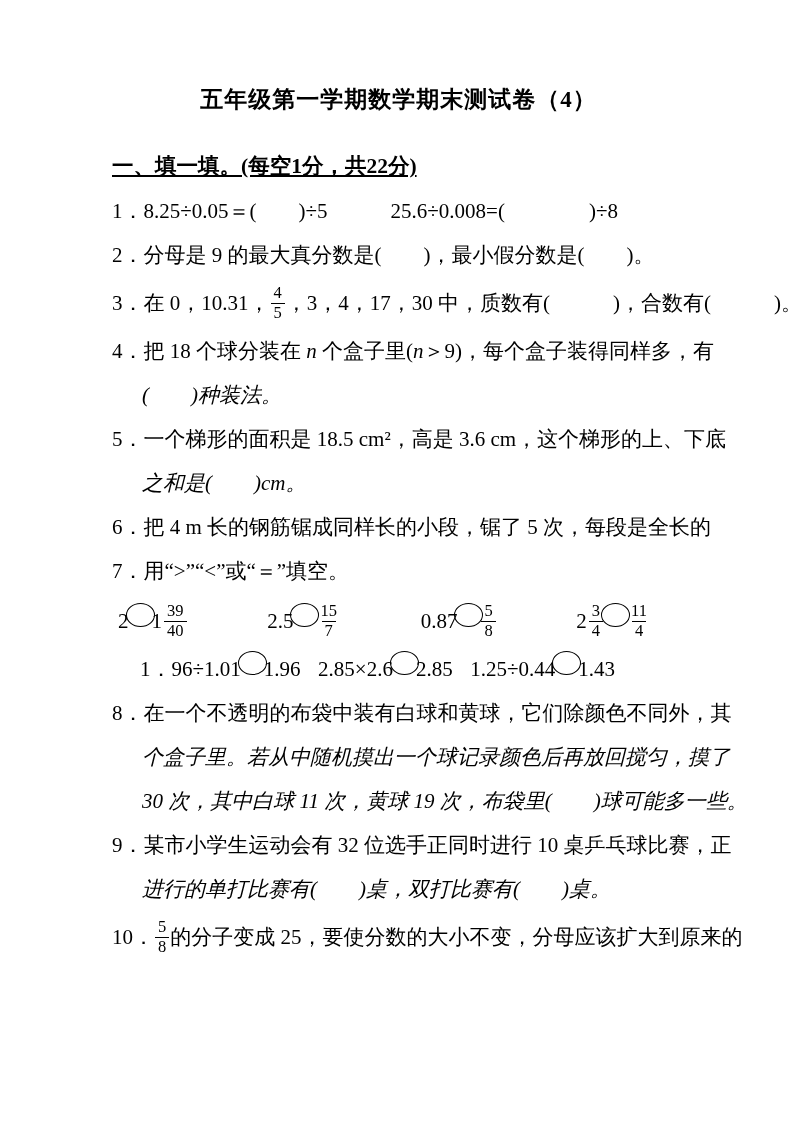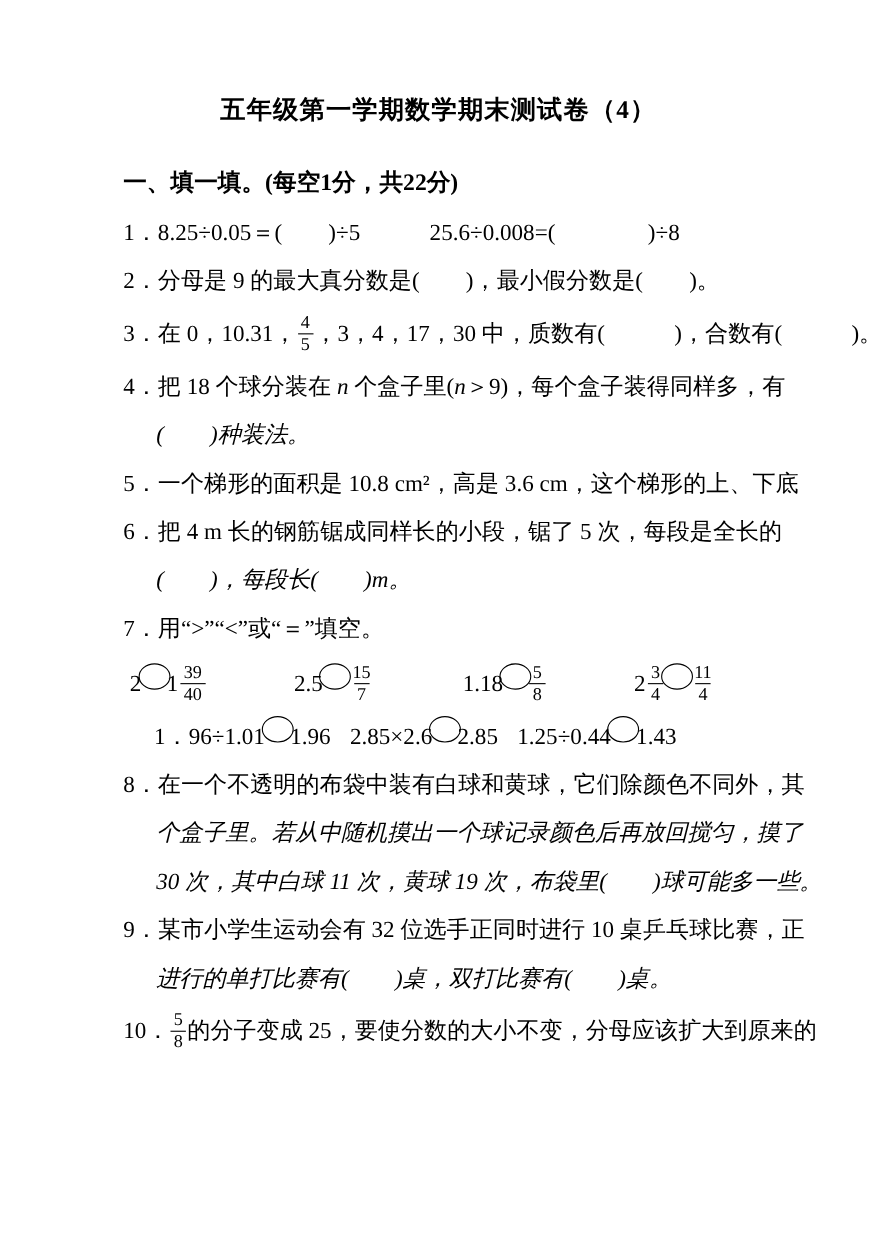--- a/index.html
+++ b/index.html
@@ -7,21 +7,21 @@
   body {
     width:793px; height:1122px; overflow:hidden;
     font-family:"Liberation Serif","DejaVu Serif",serif;
     color:#000; font-size:21px;
   }
   .page { padding:84px 108px 0 112px; }
   .doc-title {
     text-align:center; font-weight:bold; font-size:23px;
     letter-spacing:1px; margin-bottom:28px; white-space:nowrap;
   }
-  .sec-heading { font-weight:bold; font-size:21.5px; line-height:46px; white-space:nowrap; }
+  .sec-heading { font-weight:bold; font-size:21.5px; line-height:46px; white-space:nowrap;text-decoration:underline; }
   .qline { line-height:44px; white-space:nowrap; }
   .qline.indent { padding-left:30px;font-style:italic; }
   .qline.tall { margin:4px 0; }
   .qno { display:inline-block; min-width:30px; }
   .var { font-style:italic; }
   
   .frac {
     display:inline-flex; flex-direction:column; align-items:center;
     vertical-align:middle; line-height:1.12; font-size:16.5px;
     position:relative; top:-2px; margin:0 1px;
@@ -62,41 +62,41 @@
           <span class="fd">5</span>
         </span><span>，3，4，17，30 中，质数有(　　　)，合数有(　　　)。</span></div>
   </div>
 
   <div class="question">
     <div class="qline"><span class="qno">4．</span><span>把 18 个球分装在 </span><span class="var">n</span><span> 个盒子里(</span><span class="var">n</span><span>＞9)，每个盒子装得同样多，有</span></div>
     <div class="qline indent"><span>(　　)种装法。</span></div>
   </div>
 
   <div class="question">
-    <div class="qline"><span class="qno">5．</span><span>一个梯形的面积是 10.8 cm²，高是 3.6 cm，这个梯形的上、下底</span></div>
+    <div class="qline"><span class="qno">5．</span><span>一个梯形的面积是 18.5 cm²，高是 3.6 cm，这个梯形的上、下底</span></div>
+    <div class="qline indent"><span>之和是(　　)cm。</span></div>
   </div>
 
   <div class="question">
     <div class="qline"><span class="qno">6．</span><span>把 4 m 长的钢筋锯成同样长的小段，锯了 5 次，每段是全长的</span></div>
-    <div class="qline indent"><span>(　　)，每段长(　　)m。</span></div>
   </div>
 
   <div class="question">
     <div class="qline"><span class="qno">7．</span><span>用“&gt;”“&lt;”或“＝”填空。</span></div>
 
     <div class="cmp-row1">
       <span class="cmp"><span>2</span><span class="circle"></span><span class="whole">1</span><span class="frac">
             <span class="fn">39</span>
             <span class="fd">40</span>
           </span></span>
       <span class="cmp"><span>2.5</span><span class="circle"></span><span class="frac">
             <span class="fn">15</span>
             <span class="fd">7</span>
           </span></span>
-      <span class="cmp"><span>1.18</span><span class="circle"></span><span class="frac">
+      <span class="cmp"><span>0.87</span><span class="circle"></span><span class="frac">
             <span class="fn">5</span>
             <span class="fd">8</span>
           </span></span>
       <span class="cmp"><span class="whole">2</span><span class="frac">
             <span class="fn">3</span>
             <span class="fd">4</span>
           </span><span class="circle"></span><span class="frac">
             <span class="fn">11</span>
             <span class="fd">4</span>
           </span></span>

